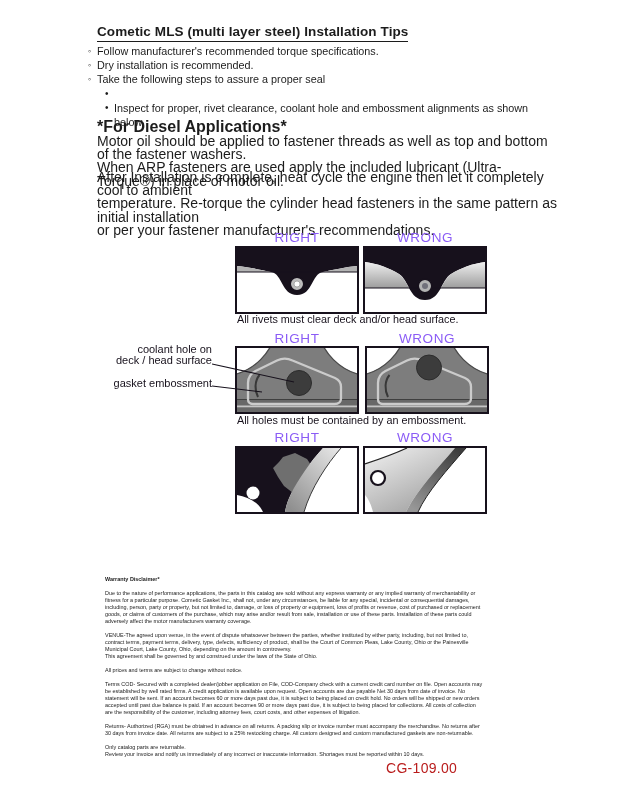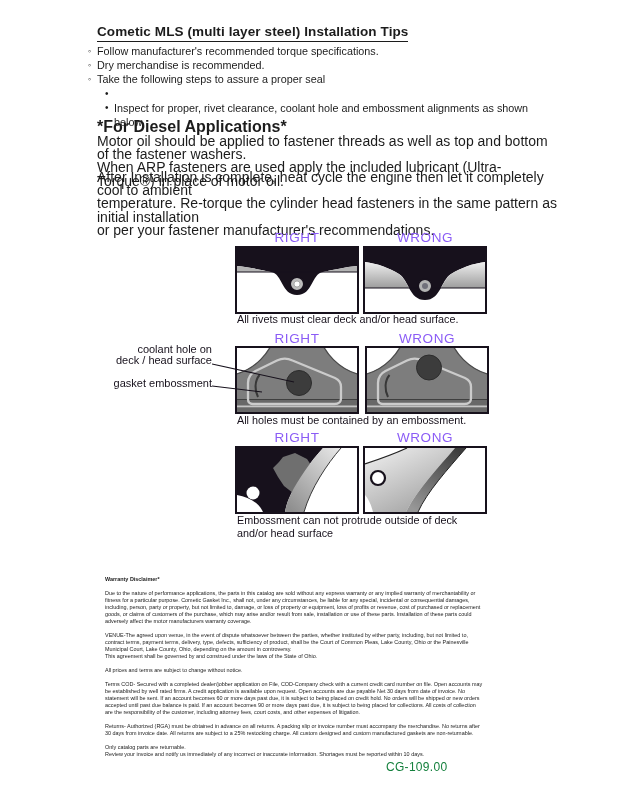--- a/index.html
+++ b/index.html
@@ -14,21 +14,21 @@
   .brow.sub .m{font-size:10px;}
   .h2{font-size:16px;font-weight:bold;}
   .para{font-size:14px;line-height:13.2px;white-space:pre-line;}
   .dlabel{font-size:13.5px;letter-spacing:.6px;text-align:center;width:120px;color:#8b5cf6;}
   .cap{font-size:10.8px;color:#17111c;white-space:pre-line;line-height:12.5px;}
   .fig{display:block;border:2.4px solid #17111c;background:#fff;}
   .callout{font-size:11px;line-height:11px;text-align:right;white-space:pre-line;color:#17111c;}
   .warr{font-size:5.45px;line-height:7.15px;white-space:pre-line;color:#222;width:424px;}
   .warr-h{font-weight:bold;}
   .gap{height:6.5px;}
-  .footer{font-size:12px;letter-spacing:.3px;color:#15803d;}
+  .footer{font-size:14px;letter-spacing:.3px;color:#b91c1c;}
   svg{display:block;}
 </style>
 </head>
 <body>
 
 <div class="page">
 
   <svg width="0" height="0" style="position:absolute" aria-hidden="true">
     <defs>
       <linearGradient id="gwedge" x1="0" y1="0" x2="0" y2="1">
@@ -52,21 +52,21 @@
 
   <div class="abs title" style="left:97px;top:24px;">Cometic MLS (multi layer steel) Installation Tips</div>
 
   <div class="abs bullets" style="left:88px;top:44px;width:470px;">
     <div class="brow">
         <span class="m">◦</span>
         <span>Follow manufacturer's recommended torque specifications.</span>
       </div>
     <div class="brow">
         <span class="m">◦</span>
-        <span>Dry merchandise is recommended.</span>
+        <span>Dry installation is recommended.</span>
       </div>
     <div class="brow">
         <span class="m">◦</span>
         <span>Take the following steps to assure a proper seal</span>
       </div>
     <div class="brow sub">
         <span class="m">•</span>
       </div>
     <div class="brow sub">
         <span class="m">•</span>
@@ -158,22 +158,20 @@
 
   <svg class="abs fig" style="left:363px;top:446px;" width="120" height="64" viewBox="0 0 120 64">
     <rect x="0" y="0" width="120" height="64" fill="#ffffff"></rect>
     <path d="M42,0 L90,0 C72,21 52,42 41,64 L8,64 C6,56 3,50 0,47 L0,16 C15,11 29,6 42,0 Z" fill="url(#gbody)"></path>
     <path d="M0,16 C15,11 29,6 42,0" stroke="#222222" stroke-width="1.2" fill="none"></path>
     <path d="M90,0 L101,0 C82,22 62,44 53,64 L41,64 C52,42 72,21 90,0 Z" fill="url(#gstripe)"></path>
     <path d="M101,0 C82,22 62,44 53,64" stroke="#222222" stroke-width="1" fill="none"></path>
     <circle cx="13" cy="30" r="7" fill="#ffffff" stroke="#17111c" stroke-width="2.2"></circle>
   </svg>
 
-  <div class="abs cap" style="left:237px;top:514px;">Embossment can not protrude outside of deck
-and/or head surface</div>
 
   <div class="abs" style="left:105px;top:576px;">
     <div class="warr warr-h">Warranty Disclaimer*</div>
     <div class="gap"></div>
     <div class="warr">Due to the nature of performance applications, the parts in this catalog are sold without any express warranty or any implied warranty of merchantability or
 fitness for a particular purpose.  Cometic Gasket Inc., shall not, under any circumstances, be liable for any special, incidental or consequential damages,
 including, person, party or property, but not limited to, damage, or loss of property or equipment, loss of profits or revenue, cost of purchased or replacement
 goods, or claims of customers of the purchase, which may arise and/or result from sale, installation or use of these parts.  Installation of these parts could
 adversely affect the motor manufacturers warranty coverage.</div>
     <div class="gap"></div>

